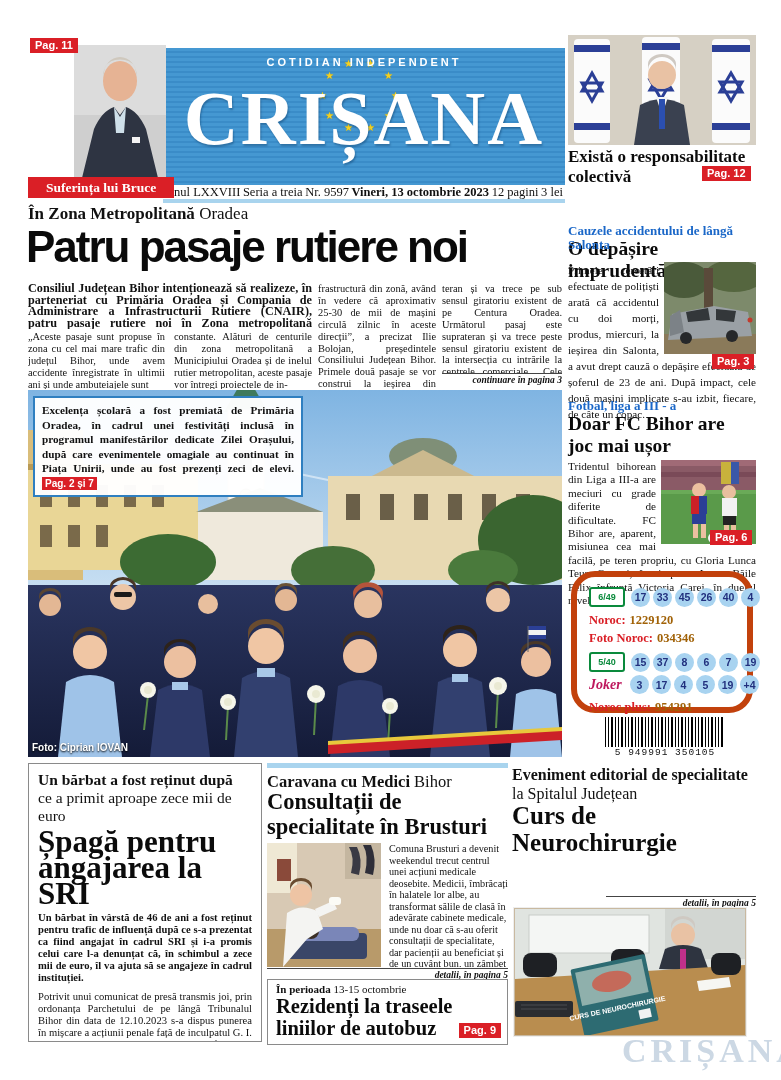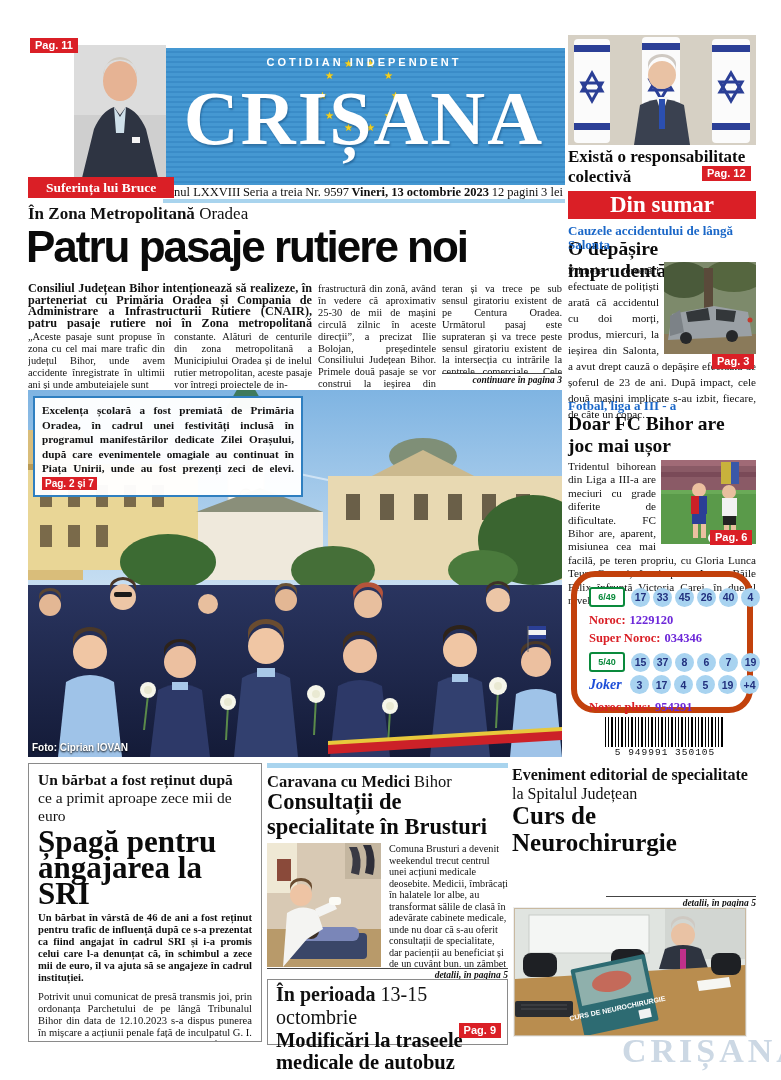--- a/index.html
+++ b/index.html
@@ -9,24 +9,24 @@
   .badge{background:#da1f26;color:#fff;font:bold 11px "Liberation Sans",sans-serif;
          padding:1px 5px;display:inline-block;line-height:13px;}
   .bkick{color:#1a67c8;font-weight:bold;font-size:13px;line-height:14px;}
   .body{font-size:10.4px;line-height:11.9px;text-align:justify;color:#111;}
   .hserif{font-weight:bold;font-family:"Liberation Serif",serif;color:#0b0b0b;}
   .cont{font:italic bold 9.5px "Liberation Serif",serif;text-align:right;border-top:1px solid #444;padding-top:1px;}
   .ball{display:inline-flex;width:19px;height:19px;border-radius:50%;background:#a8d3f0;color:#21307e;
         font:bold 10.5px "Liberation Sans",sans-serif;align-items:center;justify-content:center;margin-right:3px;flex:0 0 auto;}
   .lotologo{display:inline-flex;align-items:center;justify-content:center;width:32px;height:16px;border:2px solid #0a8a3c;
         border-radius:3px;background:#fff;color:#0a8a3c;font:bold 9px "Liberation Sans",sans-serif;margin-right:6px;flex:0 0 auto;}
-  .jokerlogo{display:inline-flex;color:#1d4ed8;font:italic bold 14px "Liberation Serif",serif;width:38px;margin-right:3px;flex:0 0 auto;}
+  .jokerlogo{display:inline-flex;color:#be185d;font:italic bold 14px "Liberation Serif",serif;width:38px;margin-right:3px;flex:0 0 auto;}
   .lottorow{display:flex;align-items:center;margin:3px 0;}
   .redlbl{color:#da1f26;font-weight:bold;font-size:12.5px;}
-  .blklbl{color:#6d28d9;font-weight:bold;font-size:12.5px;}
+  .blklbl{color:#a16207;font-weight:bold;font-size:12.5px;}
   .star{position:absolute;color:#f2d024;font-size:10px;text-shadow:0 0 1px #b89a00;}
   .photo-frame{border:1px solid #c9b9a0;box-shadow:0 0 0 1px #eee;}
 </style>
 </head>
 <body>
 
 <div id="page">
 
   <span class="abs badge" style="left:30px;top:38px;z-index:5;">Pag. 11</span>
 
@@ -239,22 +239,20 @@
       <circle cx="94" cy="40" r="14" fill="#e9c2a4"></circle>
       <path d="M80,36 a14,14 0 0 1 28,0 l0,-7 a14,10 0 0 0 -28,0 z" fill="#cfc9c2"></path>
       <path d="M66,110 L72,70 Q94,58 116,70 L122,110 Z" fill="#3a4150"></path>
       <polygon points="88,62 94,80 100,62" fill="#f4f4f4"></polygon>
       <rect x="91" y="64" width="6" height="30" fill="#2b4fb0"></rect>
     </svg>
   </div>
   <div class="abs hserif" style="left:568px;top:147px;width:188px;font-size:17px;line-height:20px;">Există o responsabilitate colectivă</div>
   <span class="abs badge" style="left:702px;top:166px;">Pag. 12</span>
 
-  <div class="abs" style="left:568px;top:191px;width:188px;height:28px;background:#da1f26;color:#fff;text-align:center;
-        font:bold 23px 'Liberation Serif',serif;line-height:28px;">Din sumar</div>
 
   <div class="abs hserif" style="left:568px;top:238px;width:188px;font-size:19.5px;line-height:22px;">O depășire imprudentă</div>
   <div class="abs bkick" style="left:568px;top:224px;width:188px;">Cauzele accidentului de lângă Salonta</div>
   <div class="abs" style="left:568px;top:262px;width:188px;height:120px;">
     <div style="float:right;width:92px;height:92px;margin:0 0 3px 5px;">
       <svg width="92" height="92" viewBox="0 0 92 92">
         <rect width="92" height="92" fill="#7d8a6b"></rect>
         <ellipse cx="20" cy="18" rx="26" ry="18" fill="#4a5a3a"></ellipse>
         <ellipse cx="70" cy="14" rx="30" ry="16" fill="#55663f"></ellipse>
         <rect x="40" y="6" width="9" height="52" fill="#5a4a3a"></rect>
@@ -311,21 +309,21 @@
       <span class="ball">45</span>
       <span class="ball">26</span>
       <span class="ball">40</span>
       <span class="ball">4</span>
     </div>
     <div style="margin-top:3px;">
       <span class="redlbl">Noroc:</span>
       <span class="blklbl">1229120</span>
     </div>
     <div>
-      <span class="redlbl">Super Noroc:</span>
+      <span class="redlbl">Foto Noroc:</span>
       <span class="blklbl">034346</span>
     </div>
     <div class="lottorow" style="margin-top:6px;">
       <span class="lotologo">5/40</span>
       <span class="ball">15</span>
       <span class="ball">37</span>
       <span class="ball">8</span>
       <span class="ball">6</span>
       <span class="ball">7</span>
       <span class="ball">19</span>
@@ -383,24 +381,24 @@
       <path d="M48,66 L66,58 L70,66 L52,74 Z" fill="#f4f4f2"></path>
       <rect x="62" y="54" width="12" height="8" rx="3" fill="#fbfbf6"></rect>
       <rect x="10" y="16" width="14" height="22" fill="#8a4a3a"></rect>
     </svg>
   </div>
   <div class="abs body" style="left:389px;top:843px;width:119px;height:124px;overflow:hidden;font-size:10.2px;line-height:11.5px;text-align:left;">Comuna Brusturi a devenit weekendul trecut centrul unei acțiuni medicale deosebite. Medicii, îmbrăcați în halatele lor albe, au transformat sălile de clasă în adevărate cabinete medicale, unde nu doar că s-au oferit consultații de specialitate, dar pacienții au beneficiat și de un cuvânt bun, un zâmbet și o doză generoasă de empatie.</div>
   <div class="abs cont" style="left:267px;top:968px;width:241px;">detalii, în pagina 5</div>
 
   <div class="abs" style="left:267px;top:979px;width:241px;height:66px;border:1px solid #8a8a8a;
         padding:3px 8px;box-sizing:border-box;">
-    <div style="font-size:20px;">
+    <div style="font-size:11px;">
       <span style="font-weight:bold">În perioada</span><span> 13-15 octombrie</span>
     </div>
-    <div class="hserif" style="font-size:20.5px;line-height:22px;width:200px;">Modificări la traseele medicale de autobuz</div>
+    <div class="hserif" style="font-size:20.5px;line-height:22px;width:200px;">Rezidenți la traseele liniilor de autobuz</div>
     <span class="abs badge" style="right:6px;bottom:6px;">Pag. 9</span>
   </div>
 
   <div class="abs" style="left:512px;top:765px;width:244px;font-weight:bold;font-size:16px;line-height:19px;">Eveniment editorial de specialitate</div>
   <div class="abs" style="left:512px;top:784px;width:244px;font-size:16px;line-height:19px;">la Spitalul Județean</div>
   <div class="abs hserif" style="left:512px;top:802px;width:244px;font-size:25px;line-height:27px;">Curs de Neurochirurgie</div>
   <div class="abs cont" style="left:606px;top:896px;width:150px;">detalii, în pagina 5</div>
 
   <div class="abs photo-frame" style="left:514px;top:908px;width:230px;height:126px;overflow:hidden;">
     <svg width="230" height="126" viewBox="0 0 230 126">

